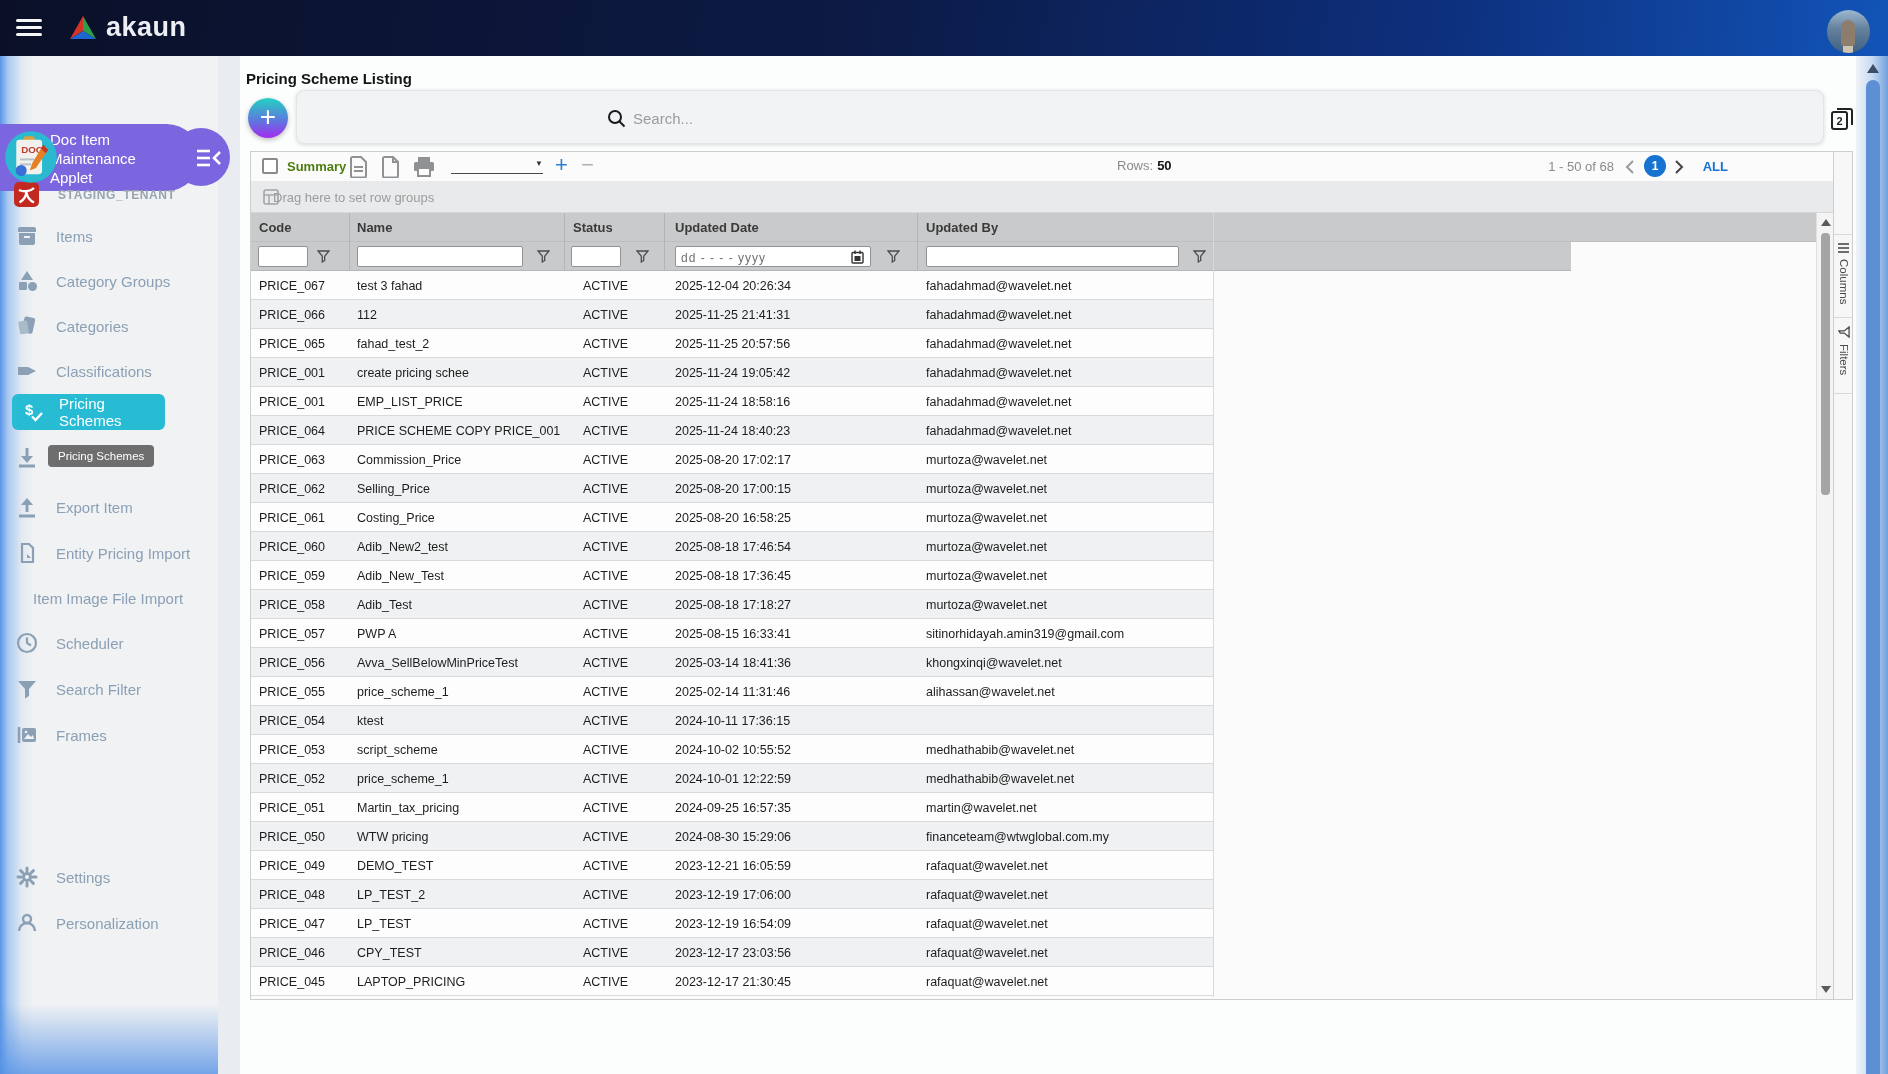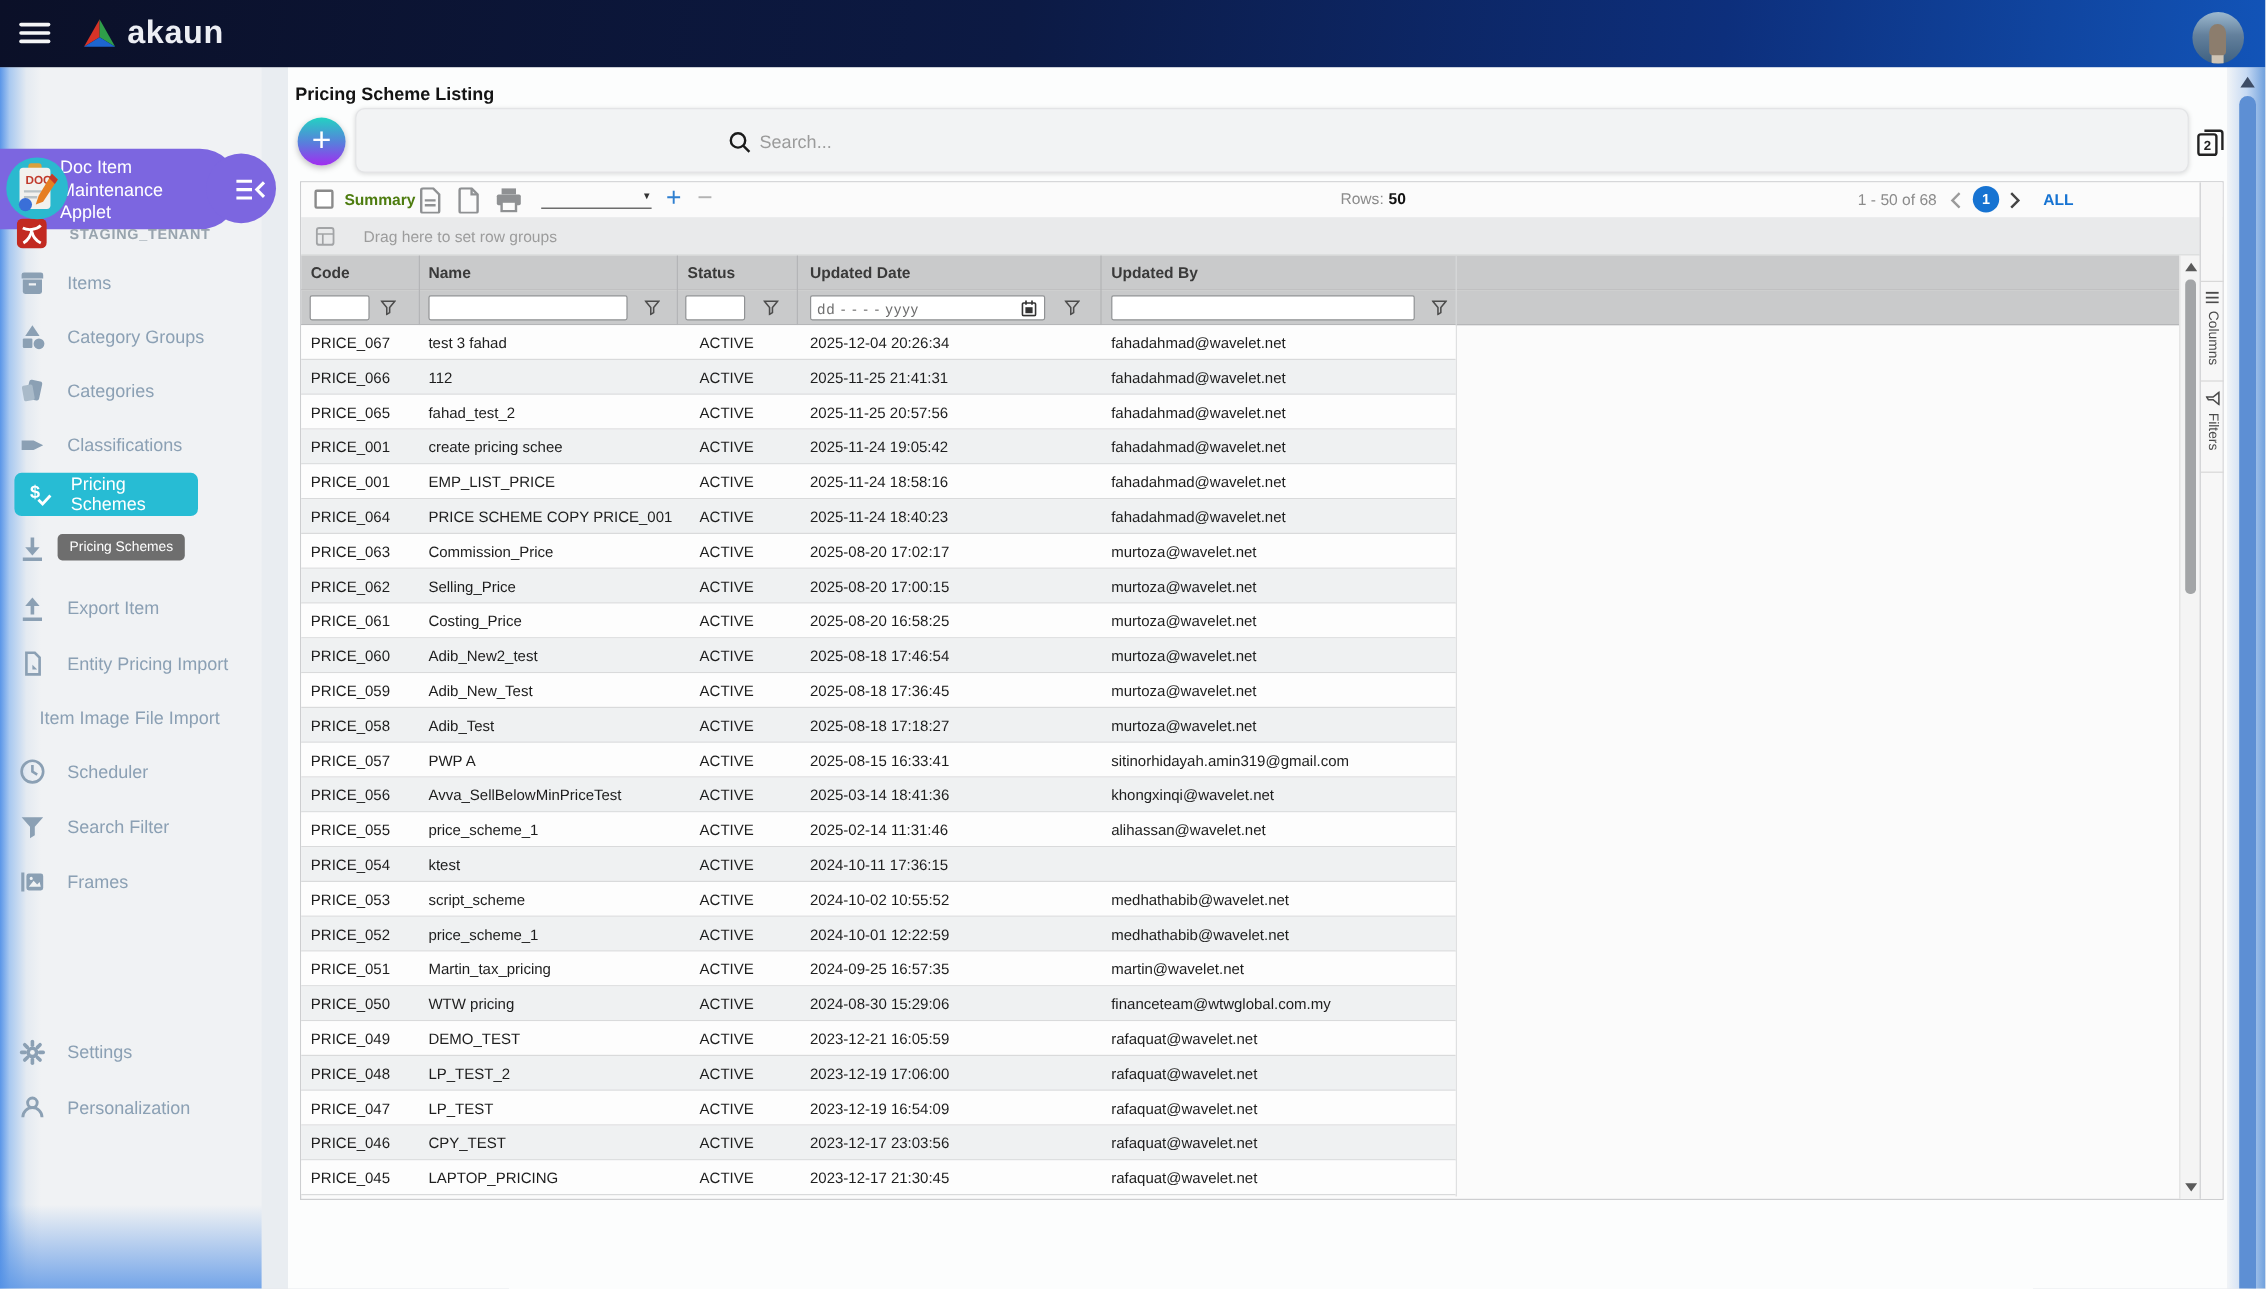--- a/index.html
+++ b/index.html
@@ -87,28 +87,28 @@
   .pag-range { position:absolute; right:118px; top:7px; font-size:13px; color:#8b8b8b; white-space:nowrap; }
   .pag-prev { position:absolute; right:98px; top:8px; color:#9b9b9b; cursor:pointer; }
   .pag-page { position:absolute; right:66px; top:3px; width:22px; height:22px; border-radius:50%;
     background:#1673d2; color:#fff; font-size:12px; font-weight:bold; text-align:center; line-height:22px; cursor:pointer; }
   .pag-next { position:absolute; right:48px; top:8px; color:#444; cursor:pointer; }
   .pag-all { position:absolute; right:4px; top:7px; font-size:13px; font-weight:bold; color:#1673d2; cursor:pointer; }
 
   .drag-row { position:absolute; left:0; top:29px; width:1601px; height:32px; background:#e9eaeb;
     border-bottom:1px solid #d6d7d8; }
   .drag-icon { position:absolute; left:12px; top:8px; color:#a2a4a6; }
-  .drag-text { position:absolute; left:52px; top:9px; font-size:13px; color:#9c9c9c; }
+  .drag-text { position:absolute; left:22px; top:9px; font-size:13px; color:#9c9c9c; }
 
   .hdr-row { position:absolute; left:0; top:61px; width:1565px; height:29px; background:#c9cacb;
     border-bottom:1px solid #bdbebf; }
   .hdr-cell { position:absolute; top:7px; font-size:13px; font-weight:bold; color:#3a3a3a;text-align:center; }
   .hc-0{left:8px} .hc-1{left:106px} .hc-2{left:322px} .hc-3{left:424px} .hc-4{left:675px}
 
-  .flt-row { position:absolute; left:0; top:90px; width:1565px; height:29px; background:#c9cacb;
+  .flt-row { position:absolute; left:0; top:90px; width:1320px; height:29px; background:#c9cacb;
     border-bottom:1px solid #b5b6b8; }
   .flt-input { position:absolute; top:4px; height:21px; background:#fff; border:1px solid #909294;
     border-radius:2px; font-size:12px; color:#333; padding:0 4px; font-family:inherit; outline:none; }
   .fi-0{left:7px;  width:50px} .fi-1{left:106px; width:166px} .fi-2{left:320px; width:50px}
   .fi-3{left:424px; width:196px} .fi-4{left:675px; width:253px}
   .date-ph { position:absolute; left:430px; top:9px; font-size:12px; color:#6f6f6f; letter-spacing:1px; }
   .cal-icon { position:absolute; left:600px; top:8px; cursor:pointer; }
   .flt-funnel { position:absolute; top:8px; color:#4c4c4c; cursor:pointer; }
   .ff-0{left:66px} .ff-1{left:286px} .ff-2{left:385px} .ff-3{left:636px} .ff-4{left:942px}
 

